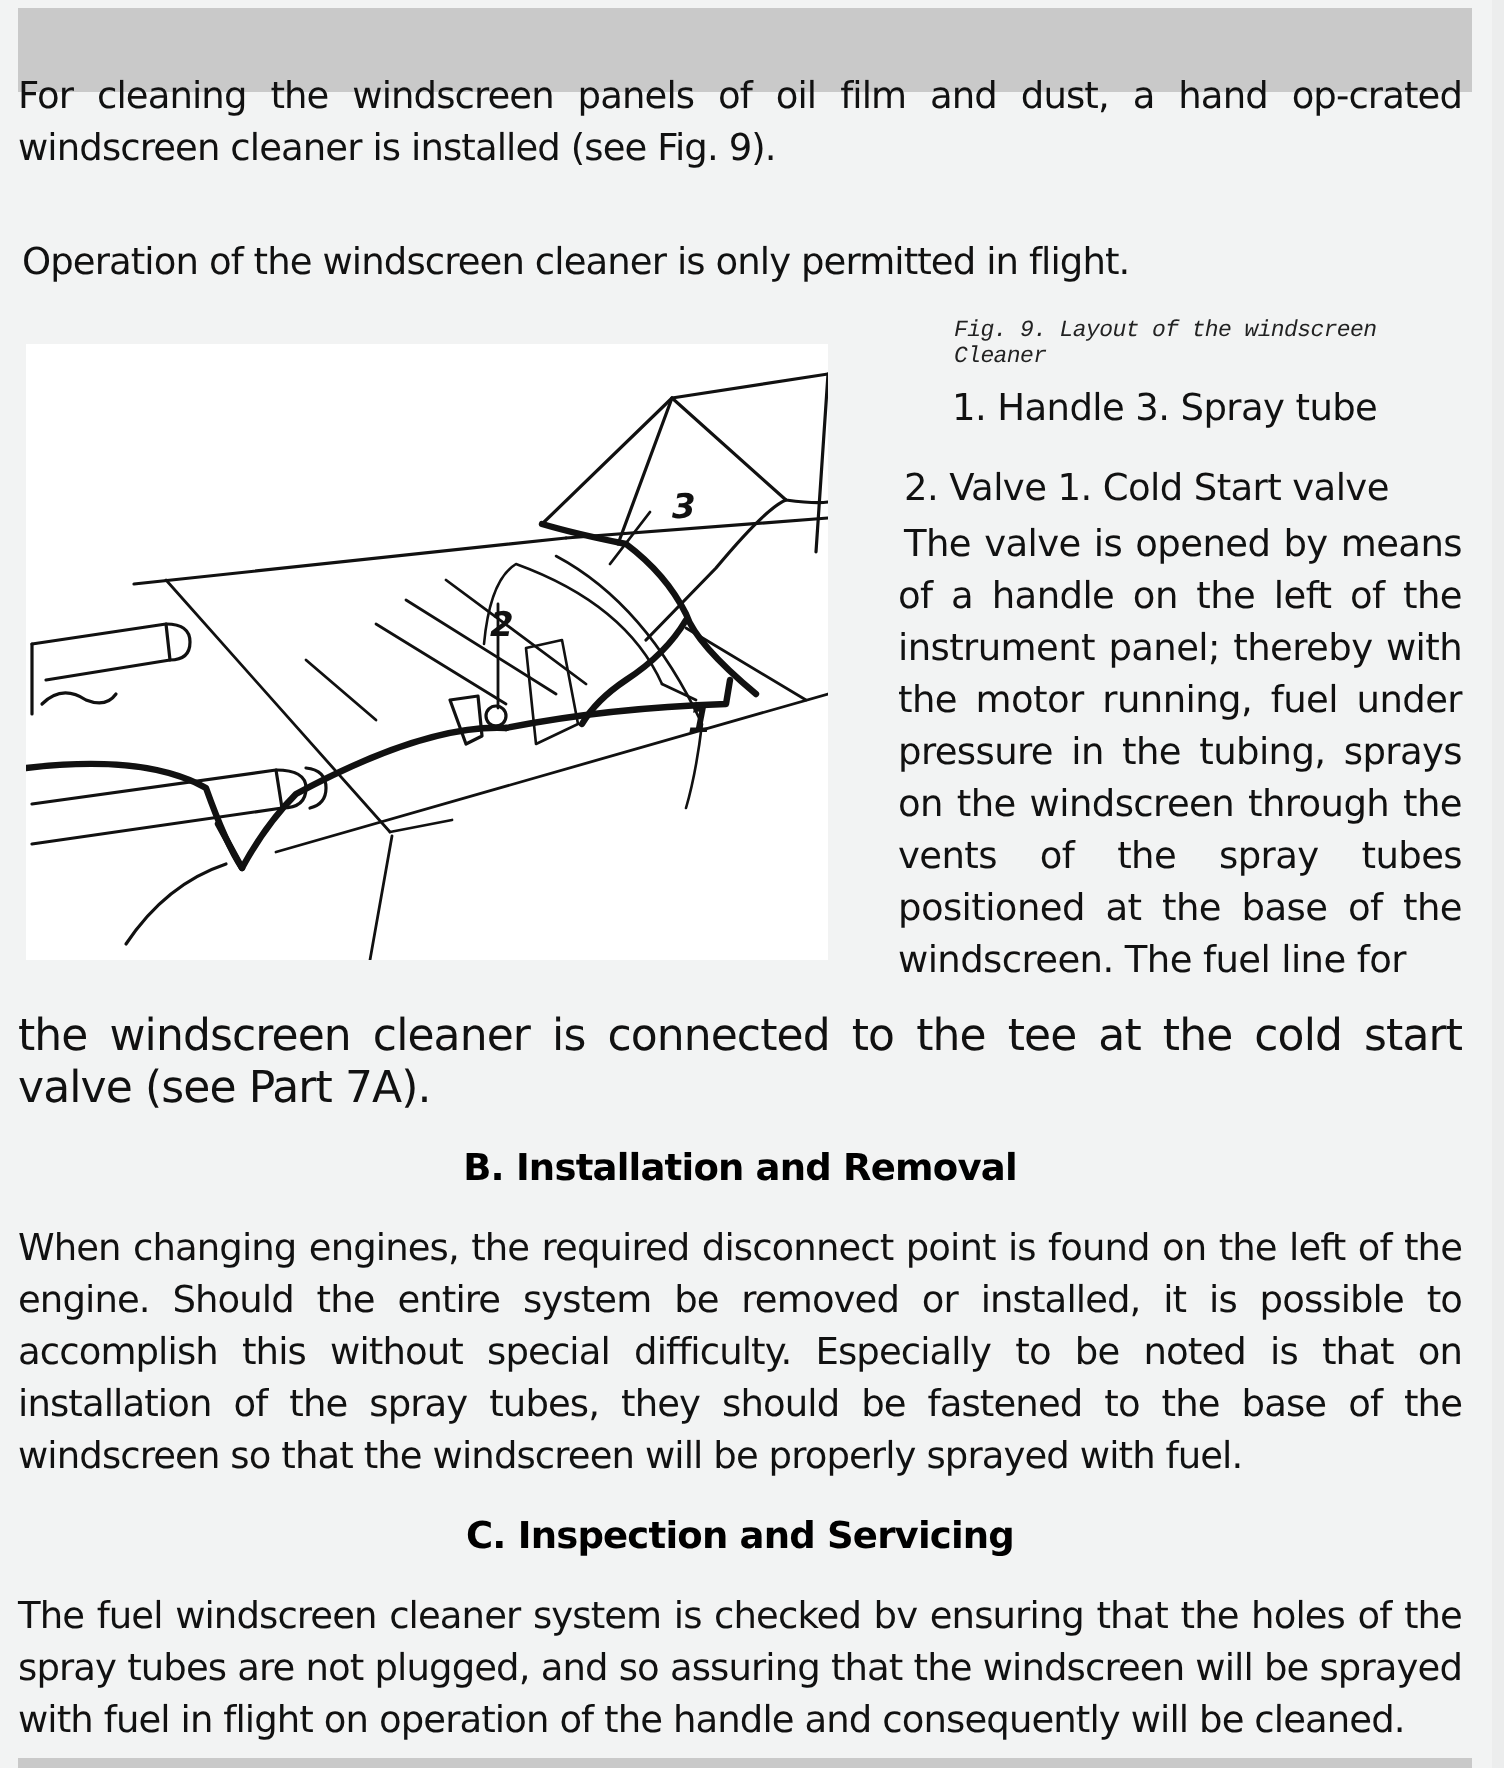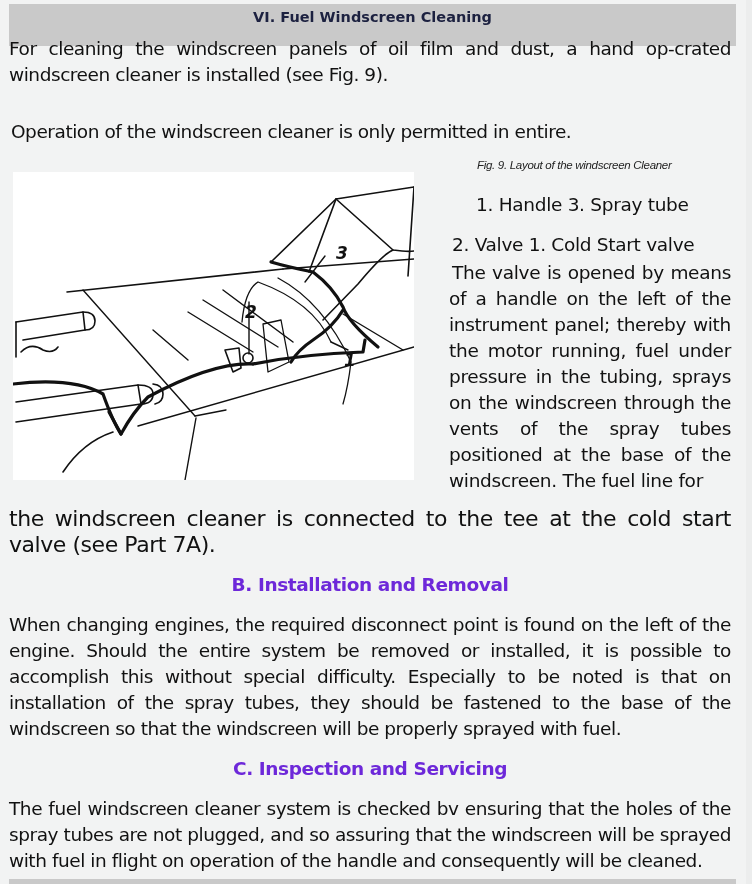--- a/index.html
+++ b/index.html
@@ -29,21 +29,21 @@
     position: absolute;
     font-size: 18.5px;
     line-height: 26px;
     text-align: justify;
     letter-spacing: -0.45px;
   }
   .p1 { left: 9px; top: 36px; width: 722px; }
   .p2 { left: 11px; top: 119px; width: 722px; }
   .caption {
     position: absolute; left: 477px; top: 159px; width: 260px;
-    font-family: Liberation Sans, sans-serif; font-style: italic;
+    font-family: Liberation Mono, monospace; font-style: italic;
     font-size: 11.5px; color: #222; letter-spacing: -0.3px;
   }
   .legend-line {
     position: absolute; left: 452px; font-size: 18.5px; line-height: 26px;
     letter-spacing: -0.3px;
   }
   .leg1 { top: 192px; margin-left: 24px; }
   .leg2 { top: 232px; }
   .wrapped {
     position: absolute; left: 449px; top: 260px; width: 282px;
@@ -51,21 +51,21 @@
     letter-spacing: -0.3px; text-indent: 3px;
   }
   .wrap-cont {
     position: absolute; left: 9px; top: 506px; width: 722px;
     font-size: 22px; line-height: 26px; text-align: justify;
     letter-spacing: -0.45px;
   }
   .subhead {
     position: absolute; left: 0; width: 740px; text-align: center;
     font-weight: bold; font-size: 18.5px; line-height: 26px; letter-spacing: -0.4px;
-    color: #6d28d9;
+    color: #000000;
   }
   .sh-b { top: 572px; }
   .sh-c { top: 756px; }
   .p-b { left: 9px; top: 612px; width: 722px; }
   .p-c { left: 9px; top: 796px; width: 722px; }
   .footer-bar {
     position: absolute; left: 9px; top: 879px; width: 727px; height: 5px;
     background: #c9c9c9;
   }
   .figure {
@@ -73,25 +73,24 @@
     background: #ffffff;
   }
   .figure svg { display: block; }
 </style>
 </head>
 <body>
 
 <div class="scroll-strip"></div>
 
 <div class="header-bar">
-  <div>VI. Fuel Windscreen Cleaning</div>
 </div>
 
 <div class="para p1">For cleaning the windscreen panels of oil film and dust, a hand op-crated windscreen cleaner is installed (see Fig. 9).</div>
-<div class="para p2">Operation of the windscreen cleaner is only permitted in entire.</div>
+<div class="para p2">Operation of the windscreen cleaner is only permitted in flight.</div>
 
 <div class="caption">Fig. 9. Layout of the windscreen Cleaner</div>
 
 <div class="figure">
   <svg width="401" height="308" viewBox="0 0 401 308" fill="none" stroke="#111" stroke-linecap="round" stroke-linejoin="round">
 
     <g stroke-width="1.6">
       <path d="M54 120 L270 97"></path>
       <path d="M270 97 L401 87"></path>
       <path d="M258 90 L323 27 L401 15"></path>

